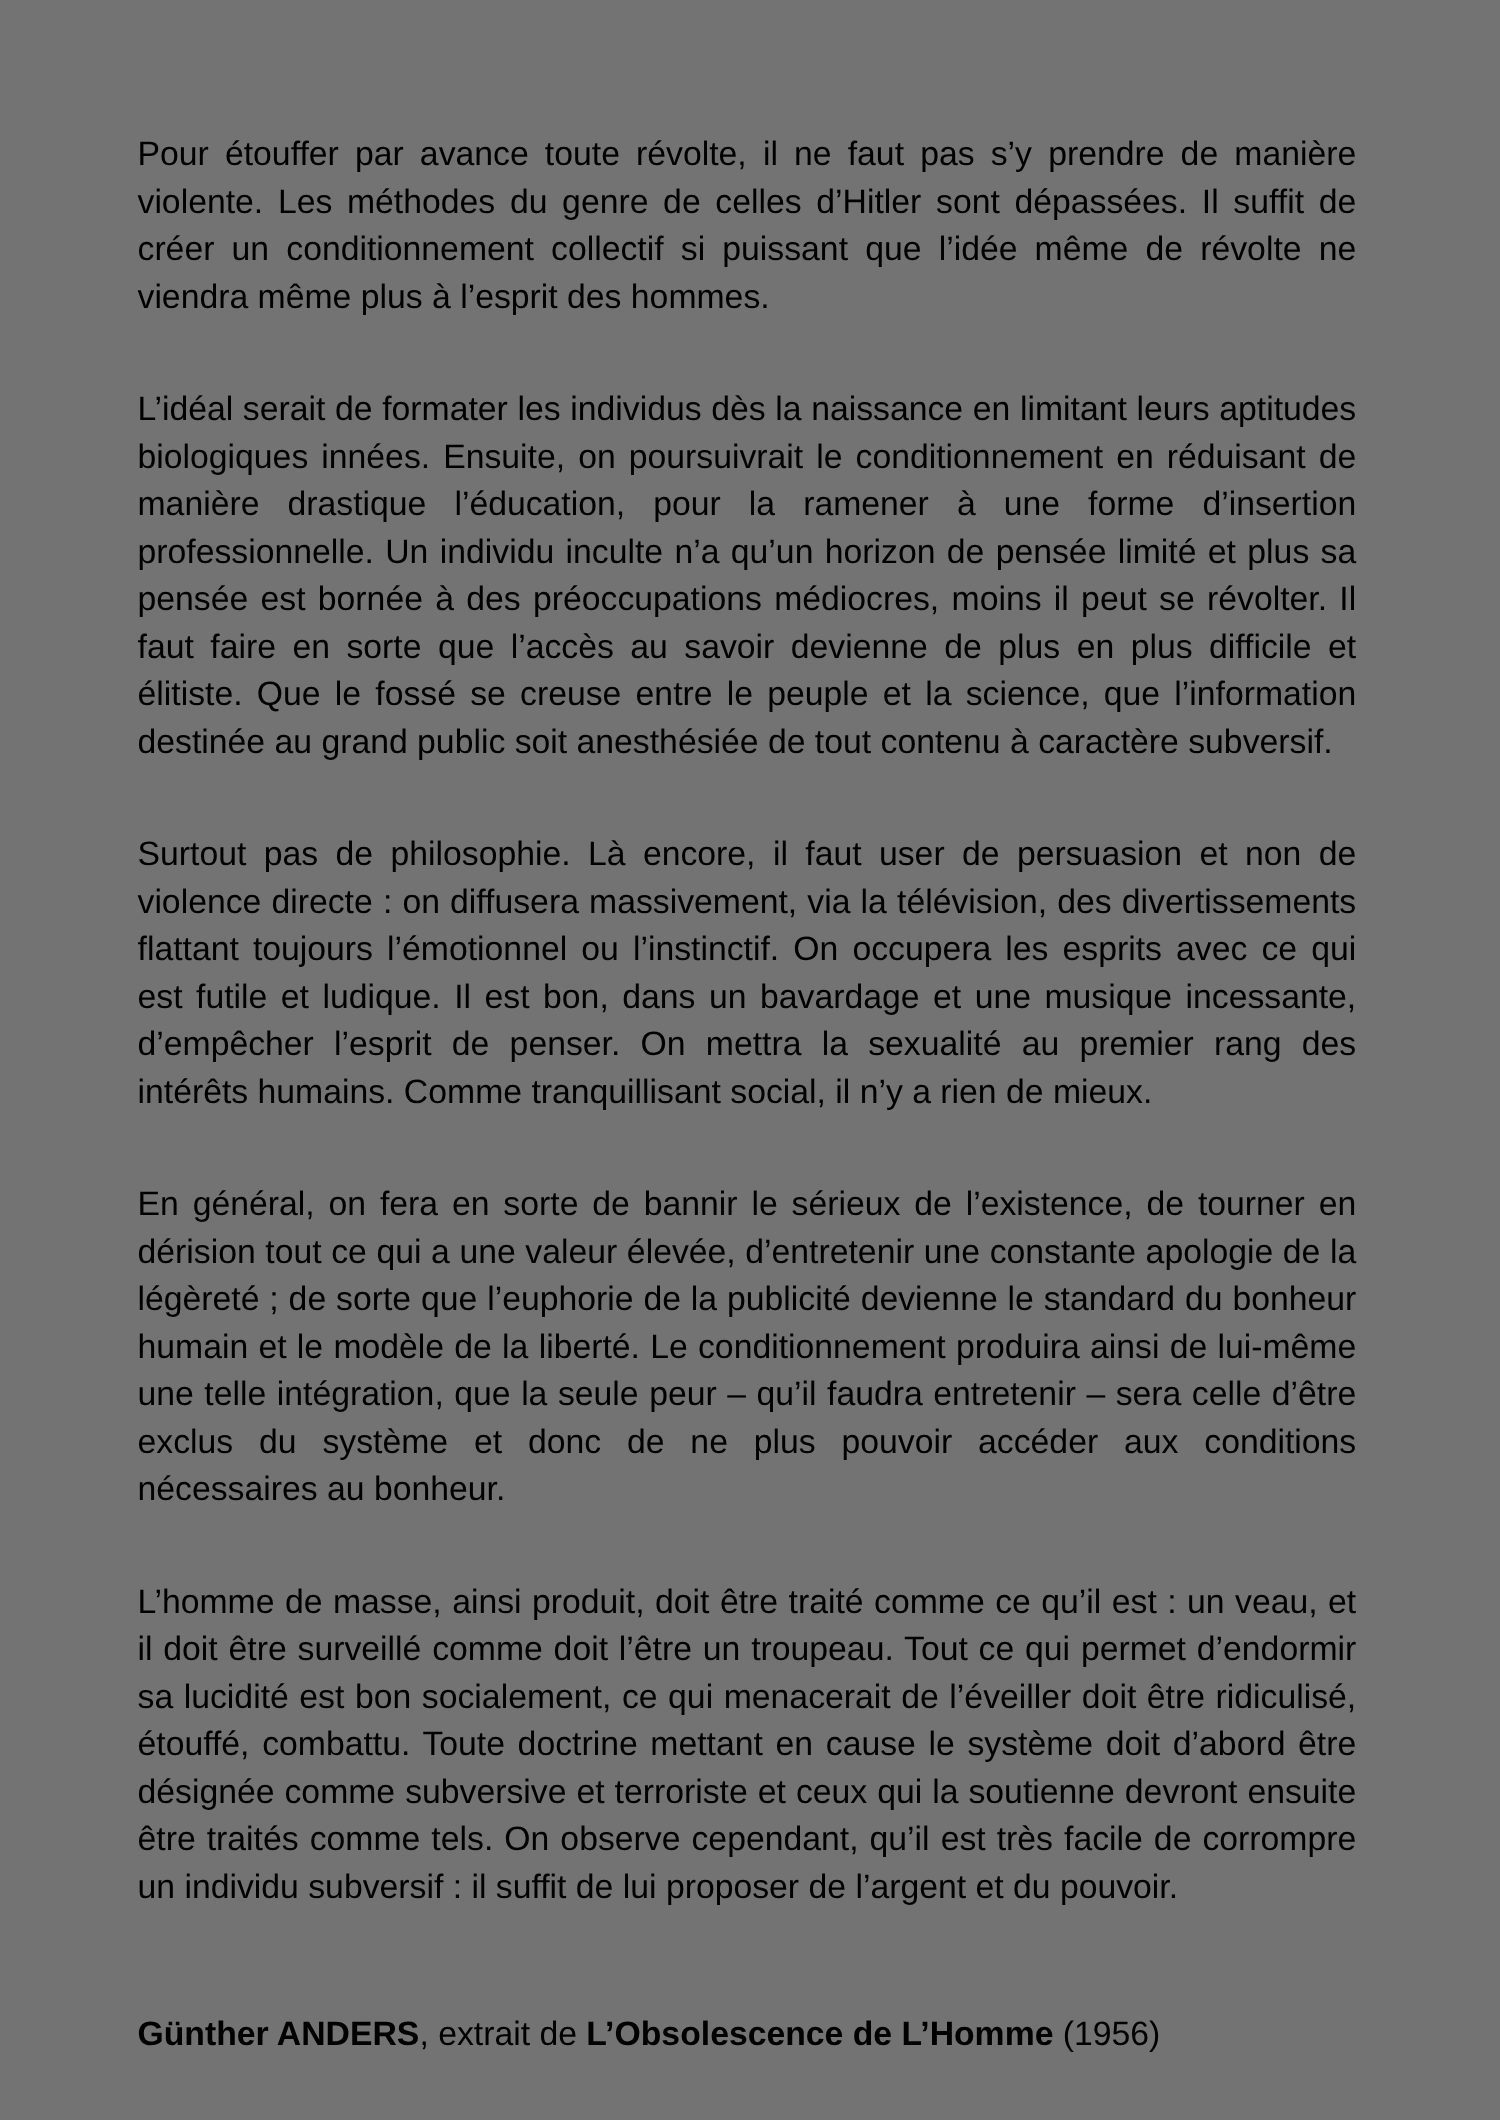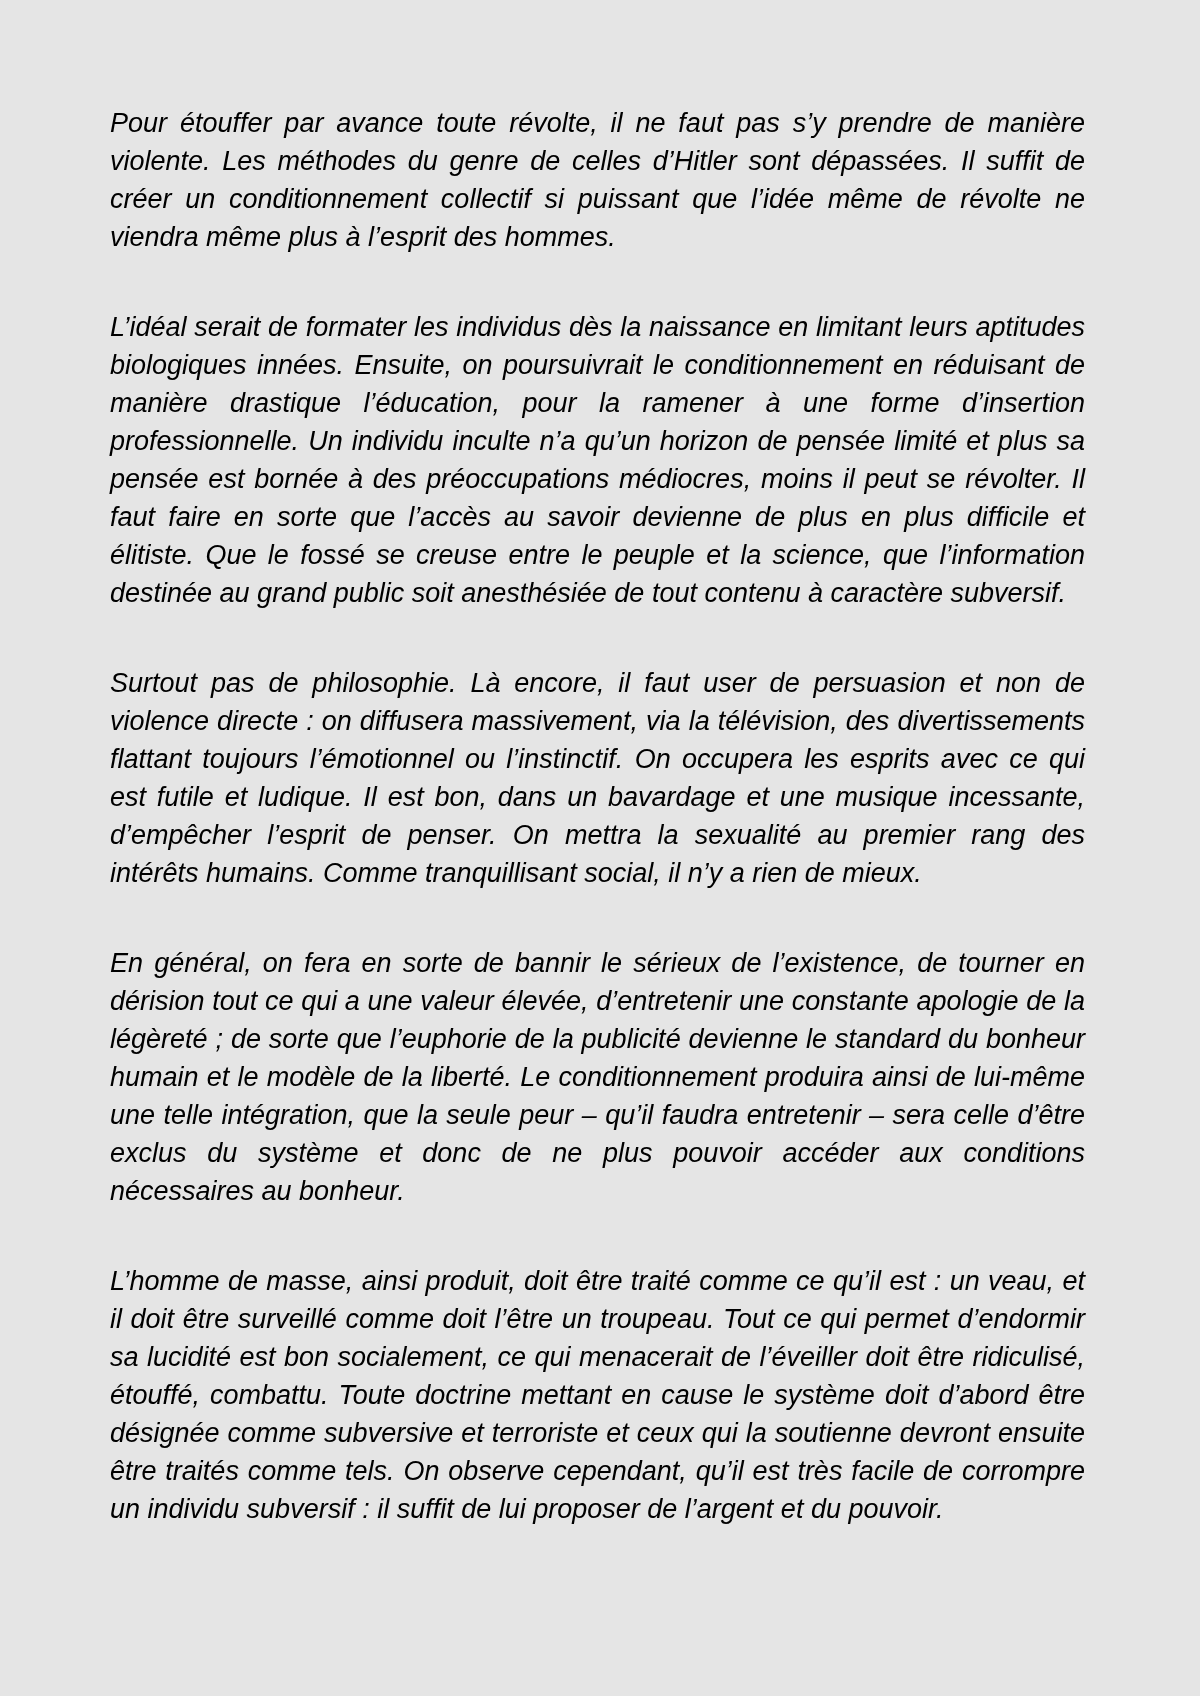--- a/index.html
+++ b/index.html
@@ -11,23 +11,22 @@
     width: 1200px;
     height: 1696px;
     font-family: "Liberation Sans", sans-serif;
     color: #000000;
     overflow: hidden;
   }
   .page {
     box-sizing: border-box;
     width: 1200px;
     height: 1696px;
-    background: #e5e5e5;
+    background: #737373;
     padding: 104px 115px 0 110px;
-    font-style: italic;
   }
   .para {
     margin: 0 0 52px 0;
     font-size: 27px;
     line-height: 38px;
     text-align: justify;
     text-justify: inter-word;
   }
   .attribution {
     margin: 80px 0 0 0;
@@ -43,14 +42,15 @@
 </head>
 <body>
 
 <div class="page">
   <div class="text-column">
     <p class="para">Pour étouffer par avance toute révolte, il ne faut pas s’y prendre de manière violente. Les méthodes du genre de celles d’Hitler sont dépassées. Il suffit de créer un conditionnement collectif si puissant que l’idée même de révolte ne viendra même plus à l’esprit des hommes.</p>
     <p class="para">L’idéal serait de formater les individus dès la naissance en limitant leurs aptitudes biologiques innées. Ensuite, on poursuivrait le conditionnement en réduisant de manière drastique l’éducation, pour la ramener à une forme d’insertion professionnelle. Un individu inculte n’a qu’un horizon de pensée limité et plus sa pensée est bornée à des préoccupations médiocres, moins il peut se révolter. Il faut faire en sorte que l’accès au savoir devienne de plus en plus difficile et élitiste. Que le fossé se creuse entre le peuple et la science, que l’information destinée au grand public soit anesthésiée de tout contenu à caractère subversif.</p>
     <p class="para">Surtout pas de philosophie. Là encore, il faut user de persuasion et non de violence directe : on diffusera massivement, via la télévision, des divertissements flattant toujours l’émotionnel ou l’instinctif. On occupera les esprits avec ce qui est futile et ludique. Il est bon, dans un bavardage et une musique incessante, d’empêcher l’esprit de penser. On mettra la sexualité au premier rang des intérêts humains. Comme tranquillisant social, il n’y a rien de mieux.</p>
     <p class="para">En général, on fera en sorte de bannir le sérieux de l’existence, de tourner en dérision tout ce qui a une valeur élevée, d’entretenir une constante apologie de la légèreté ; de sorte que l’euphorie de la publicité devienne le standard du bonheur humain et le modèle de la liberté. Le conditionnement produira ainsi de lui-même une telle intégration, que la seule peur – qu’il faudra entretenir – sera celle d’être exclus du système et donc de ne plus pouvoir accéder aux conditions nécessaires au bonheur.</p>
     <p class="para">L’homme de masse, ainsi produit, doit être traité comme ce qu’il est : un veau, et il doit être surveillé comme doit l’être un troupeau. Tout ce qui permet d’endormir sa lucidité est bon socialement, ce qui menacerait de l’éveiller doit être ridiculisé, étouffé, combattu. Toute doctrine mettant en cause le système doit d’abord être désignée comme subversive et terroriste et ceux qui la soutienne devront ensuite être traités comme tels. On observe cependant, qu’il est très facile de corrompre un individu subversif : il suffit de lui proposer de l’argent et du pouvoir.</p>
+    <p class="attribution"><span class="bold">Günther ANDERS</span><span>, extrait de </span><span class="bold">L’Obsolescence de L’Homme</span><span> (1956)</span></p>
   </div>
 </div>
 
 </body></html>

